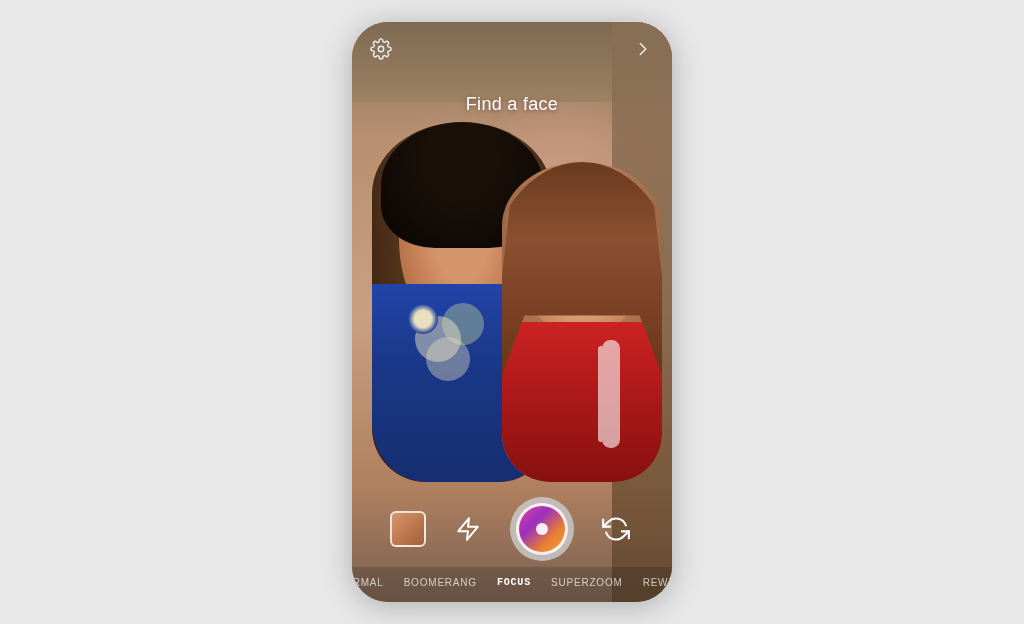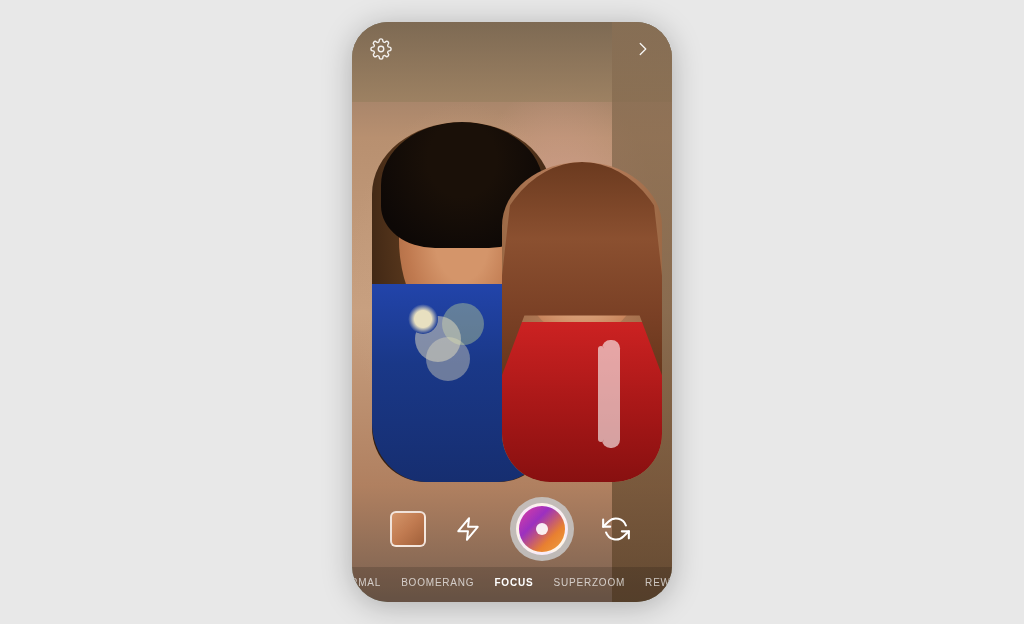--- a/index.html
+++ b/index.html
@@ -331,20 +331,21 @@
       font-size: 10px;
       font-weight: 500;
       letter-spacing: 0.8px;
       text-transform: uppercase;
       cursor: pointer;
     }
 
     .mode-tab.active {
       color: white;
       font-weight: 700;
+      font-family: Liberation Mono, monospace;
     }
   </style>
 </head>
 <body>
 
 <div class="phone-frame">
   <div class="camera-view">
 
     <div class="photo-bg">
       <div class="bg-ceiling"></div>
@@ -366,20 +367,21 @@
           <path d="M19.4 15a1.65 1.65 0 0 0 .33 1.82l.06.06a2 2 0 0 1-2.83 2.83l-.06-.06a1.65 1.65 0 0 0-1.82-.33 1.65 1.65 0 0 0-1 1.51V21a2 2 0 0 1-4 0v-.09A1.65 1.65 0 0 0 9 19.4a1.65 1.65 0 0 0-1.82.33l-.06.06a2 2 0 0 1-2.83-2.83l.06-.06A1.65 1.65 0 0 0 4.68 15a1.65 1.65 0 0 0-1.51-1H3a2 2 0 0 1 0-4h.09A1.65 1.65 0 0 0 4.6 9a1.65 1.65 0 0 0-.33-1.82l-.06-.06a2 2 0 0 1 2.83-2.83l.06.06A1.65 1.65 0 0 0 9 4.68a1.65 1.65 0 0 0 1-1.51V3a2 2 0 0 1 4 0v.09a1.65 1.65 0 0 0 1 1.51 1.65 1.65 0 0 0 1.82-.33l.06-.06a2 2 0 0 1 2.83 2.83l-.06.06A1.65 1.65 0 0 0 19.4 9a1.65 1.65 0 0 0 1.51 1H21a2 2 0 0 1 0 4h-.09a1.65 1.65 0 0 0-1.51 1z"></path>
         </svg>
       </div>
       <div class="chevron-right-icon">
         <svg viewBox="0 0 24 24">
           <polyline points="9 18 15 12 9 6"></polyline>
         </svg>
       </div>
     </div>
 
+    <div class="find-face-text">Find a face</div>
 
     <div class="bottom-controls">
       <div class="camera-buttons-row">
 
         <div class="gallery-thumb"></div>
 
         <div class="flash-btn">
           <svg viewBox="0 0 24 24" stroke="white" fill="none">
             <polygon points="13 2 3 14 12 14 11 22 21 10 12 10 13 2"></polygon>
           </svg>

